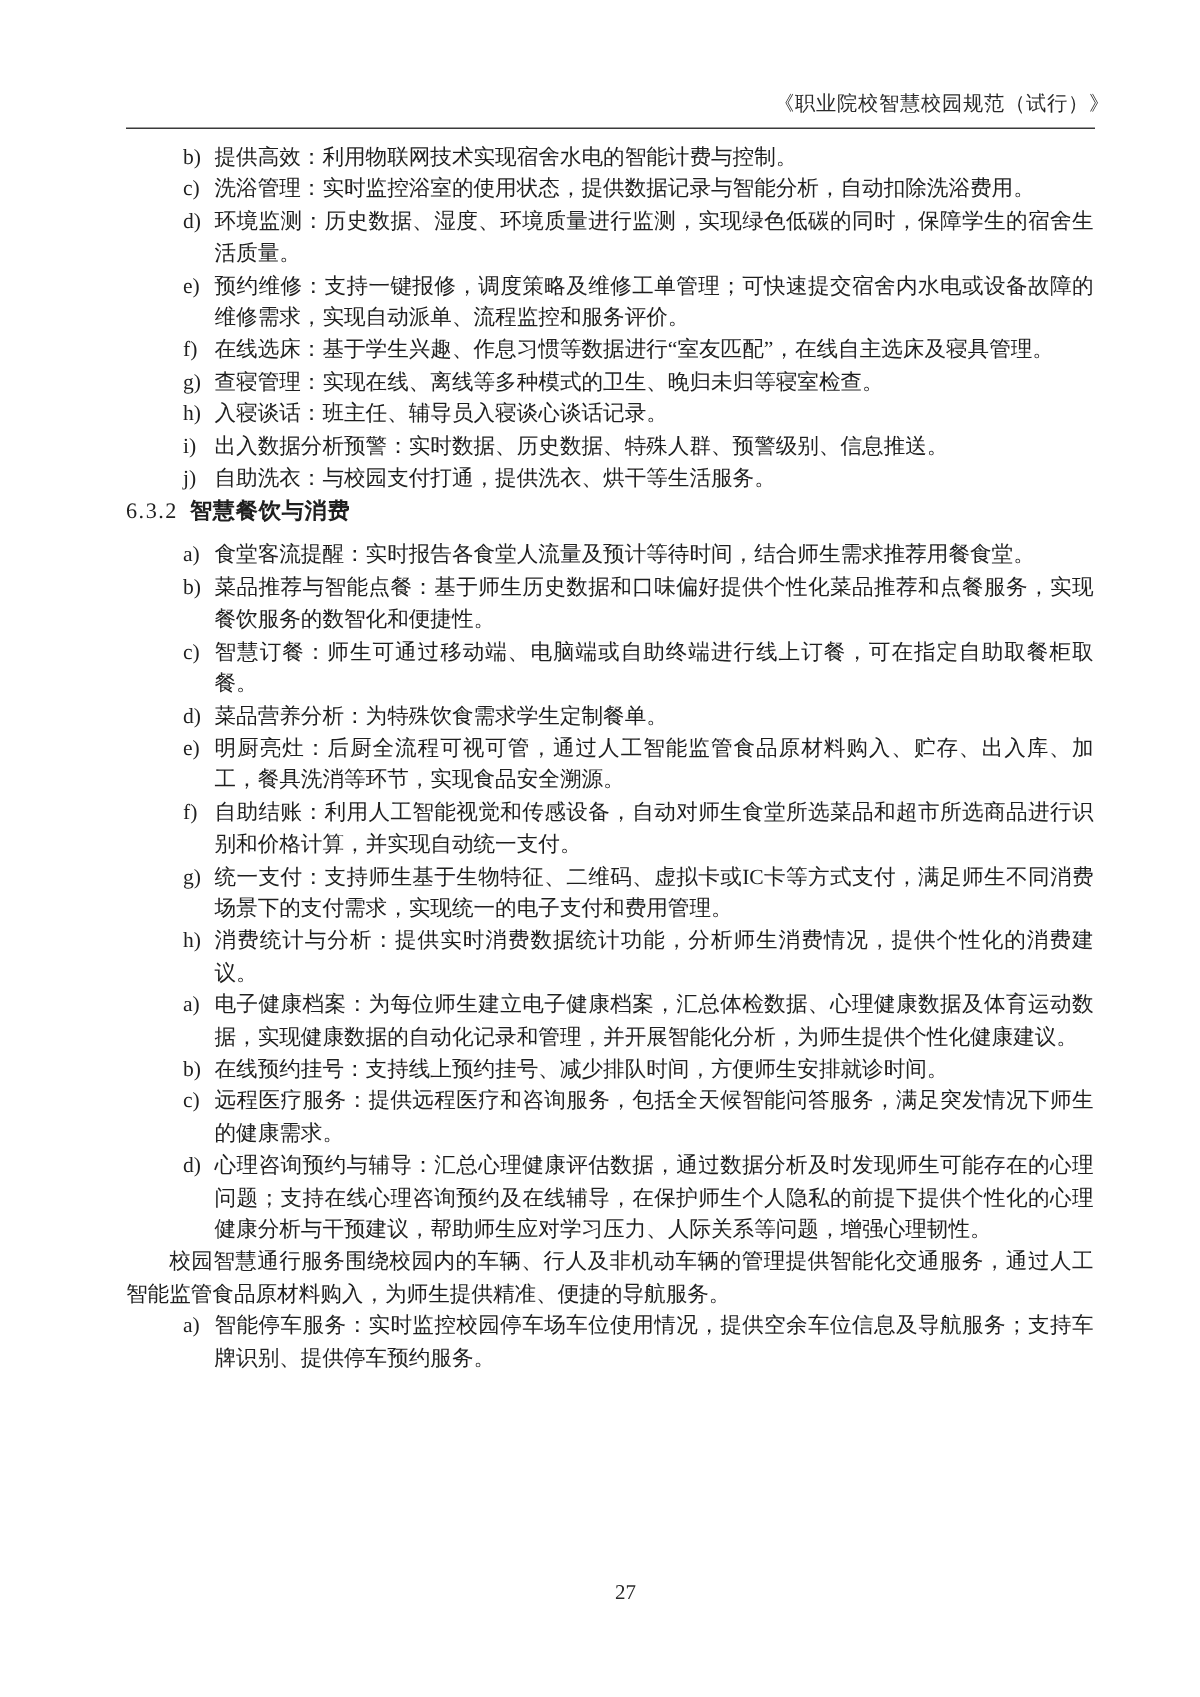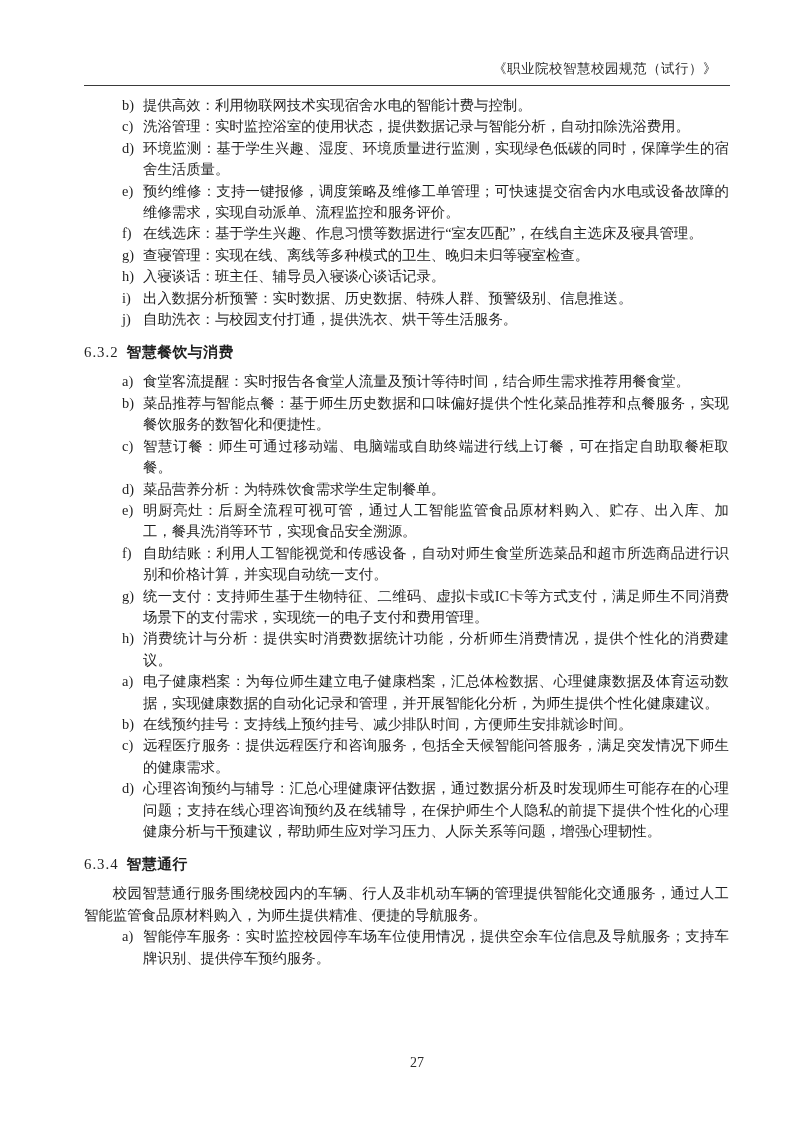--- a/index.html
+++ b/index.html
@@ -6,21 +6,21 @@
   body {
     width: 800px; height: 1131px;
     background: #ffffff;
     font-family: "Liberation Serif", "DejaVu Serif", serif;
     color: #1f1f1f;
     position: relative;
     overflow: hidden;
   }
   .page-header {
     position: absolute;
-    top: 60px; left: 84px; right: 83px;
+    top: 60px; left: 84px; right: 60px;
     text-align: right;
     font-size: 13.5px;
     letter-spacing: 0.5px;
     color: #2a2a2a;
   }
   .header-rule {
     position: absolute;
     top: 85px; left: 84px; right: 70px;
     border-bottom: 1.2px solid #3a3a3a;
   }
@@ -30,21 +30,20 @@
     width: 645px;
     font-size: 14.4px;
     line-height: 21.4px;
     text-align: justify;
   }
   .doc-list { margin: 0; padding: 0; }
   .li { display: flex; margin-left: 38px; }
   .li .marker { width: 21px; flex: none; }
   .li .li-text { flex: 1 1 auto; text-align: justify; }
   .sec-heading {
-    margin-top: 11px;
     margin-bottom: 8px;
     font-size: 14.8px;
     line-height: 22px;
     text-align: left;
   }
   .sec-heading .num {
     font-weight: normal;
     letter-spacing: 1px;
     margin-right: 8px;
   }
@@ -75,21 +74,21 @@
     <div class="li">
         <span class="marker">b)</span>
         <div class="li-text">提供高效：利用物联网技术实现宿舍水电的智能计费与控制。</div>
       </div>
     <div class="li">
         <span class="marker">c)</span>
         <div class="li-text">洗浴管理：实时监控浴室的使用状态，提供数据记录与智能分析，自动扣除洗浴费用。</div>
       </div>
     <div class="li">
         <span class="marker">d)</span>
-        <div class="li-text">环境监测：基于学生兴趣、湿度、环境质量进行监测，实现绿色低碳的同时，保障学生的宿舍生活质量。</div>
+        <div class="li-text">环境监测：历史数据、湿度、环境质量进行监测，实现绿色低碳的同时，保障学生的宿舍生活质量。</div>
       </div>
     <div class="li">
         <span class="marker">e)</span>
         <div class="li-text">预约维修：支持一键报修，调度策略及维修工单管理；可快速提交宿舍内水电或设备故障的维修需求，实现自动派单、流程监控和服务评价。</div>
       </div>
     <div class="li">
         <span class="marker">f)</span>
         <div class="li-text">在线选床：基于学生兴趣、作息习惯等数据进行“室友匹配”，在线自主选床及寝具管理。</div>
       </div>
     <div class="li">
@@ -160,23 +159,20 @@
     <div class="li">
         <span class="marker">c)</span>
         <div class="li-text">远程医疗服务：提供远程医疗和咨询服务，包括全天候智能问答服务，满足突发情况下师生的健康需求。</div>
       </div>
     <div class="li">
         <span class="marker">d)</span>
         <div class="li-text">心理咨询预约与辅导：汇总心理健康评估数据，通过数据分析及时发现师生可能存在的心理问题；支持在线心理咨询预约及在线辅导，在保护师生个人隐私的前提下提供个性化的心理健康分析与干预建议，帮助师生应对学习压力、人际关系等问题，增强心理韧性。</div>
       </div>
   </div>
 
-  <div class="sec-heading">
-    <span class="num">6.3.4</span><span class="ttl">智慧通行</span>
-  </div>
   <p class="para">校园智慧通行服务围绕校园内的车辆、行人及非机动车辆的管理提供智能化交通服务，通过人工智能监管食品原材料购入，为师生提供精准、便捷的导航服务。</p>
   <div class="doc-list">
     <div class="li">
         <span class="marker">a)</span>
         <div class="li-text">智能停车服务：实时监控校园停车场车位使用情况，提供空余车位信息及导航服务；支持车牌识别、提供停车预约服务。</div>
       </div>
   </div>
 
 </div>
 

